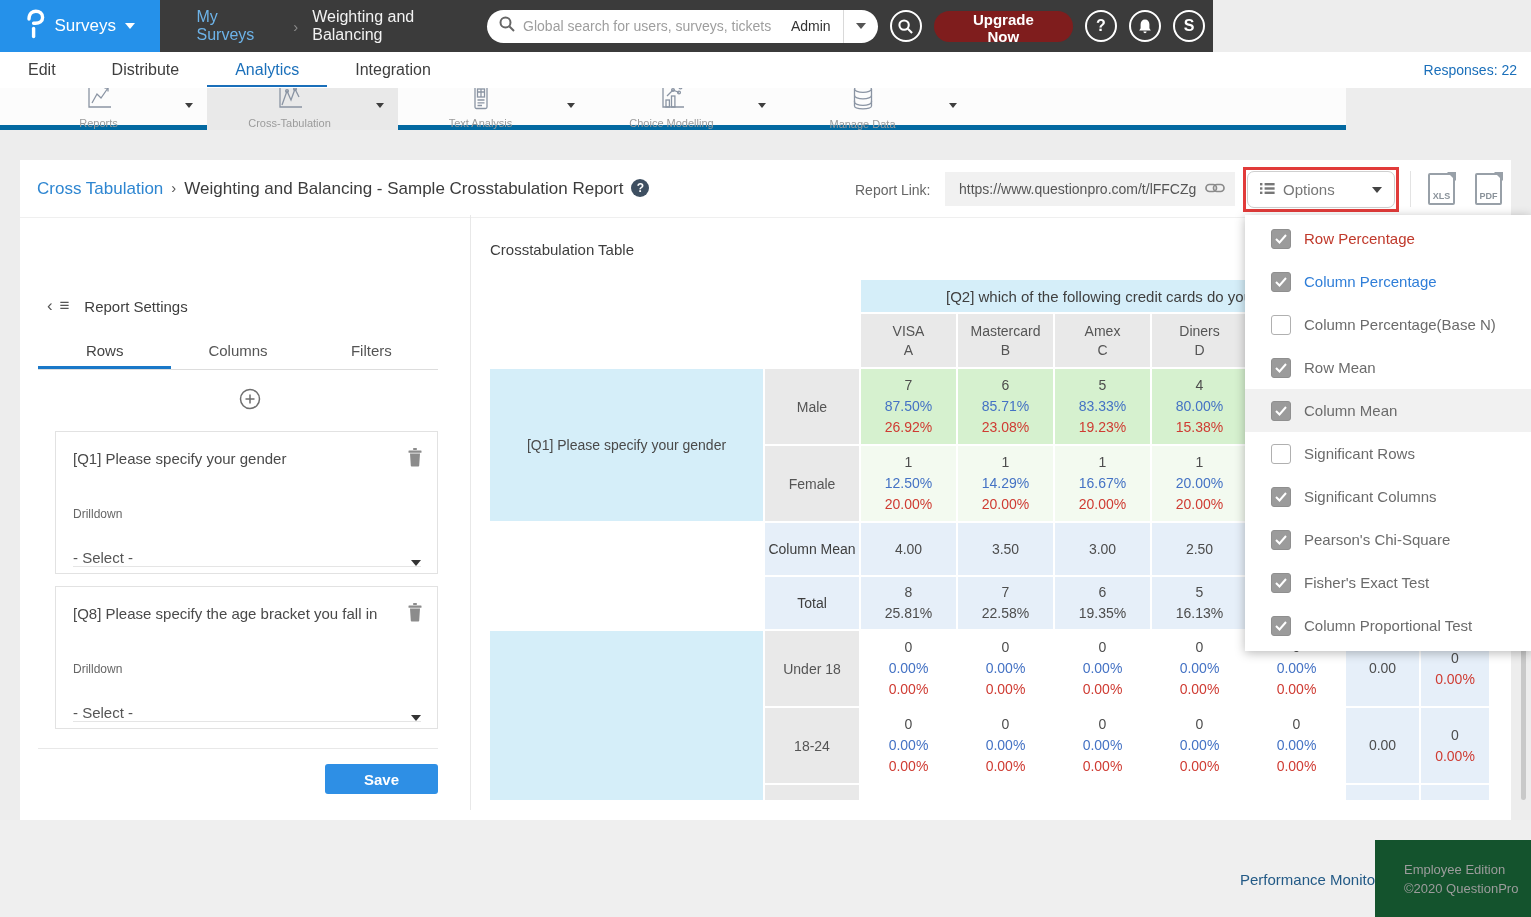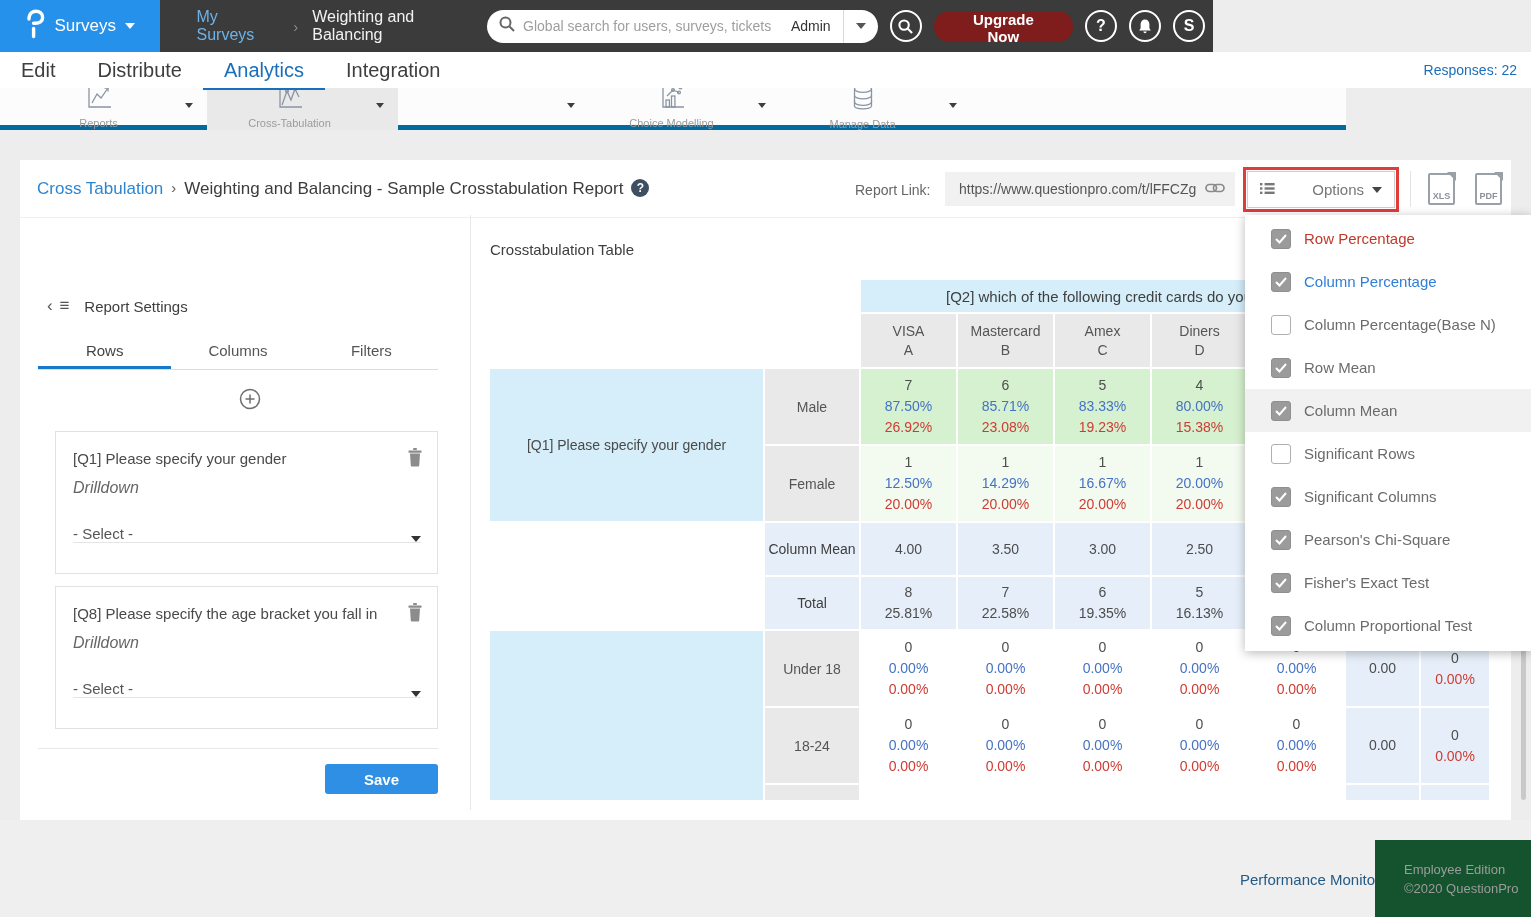--- a/index.html
+++ b/index.html
@@ -26,21 +26,21 @@
   .search-pill input { border:none; outline:none; flex:1; font-size:14px; color:#444; padding:0 8px; font-family:"Liberation Sans",sans-serif; background:transparent; }
   .search-pill input::placeholder { color:#9e9e9e; }
   .search-scope { font-size:14px; color:#333; padding-right:12px; cursor:pointer; }
   .scope-split { width:1px; height:33px; background:#d9d9d9; }
   .scope-caret { width:34px; height:33px; display:flex; align-items:center; justify-content:center; cursor:pointer; }
   .scope-caret i { width:0; height:0; border-left:5px solid transparent; border-right:5px solid transparent; border-top:6px solid #555; }
   .circle-btn { width:32px; height:32px; border:2px solid #fff; border-radius:50%; display:flex; align-items:center; justify-content:center; color:#fff; font-size:16px; font-weight:bold; cursor:pointer; flex:0 0 auto; background:transparent; }
   .upgrade-btn { height:31px; padding:0 22px; background:#7f1d1d; border:none; border-radius:16px; color:#fff; font-size:15px; font-weight:bold; cursor:pointer; font-family:"Liberation Sans",sans-serif; }
   
   .navrow { position:absolute; top:52px; left:0; width:1531px; height:36px; background:#fff; display:flex; align-items:center; z-index:19; }
-  .navrow .tab { font-size:20px; color:#3e3e3e; padding:8px 21px; cursor:pointer; }
+  .navrow .tab { font-size:16px; color:#3e3e3e; padding:8px 28px; cursor:pointer; }
   .navrow .tab.active { color:#1a6fba; border-bottom:2px solid #1a6fba; padding-bottom:6px; }
   .navrow .responses { margin-left:auto; padding-right:14px; color:#1a6fba; font-size:14px; }
   
   .toolbar { position:absolute; top:80px; left:0; width:1346px; height:50px; background:#fcfcfc; border-bottom:5px solid #0369a1; z-index:18; }
   .tool-group { position:absolute; top:0; width:191px; height:50px; cursor:pointer; }
   .tool-group.selected { background:#e9e9e9; }
   .tool-inner { position:absolute; left:0; right:26px; top:4px; display:flex; flex-direction:column; align-items:center; gap:3px; }
   .tool-label { font-size:11px; color:#9b9b9b; }
   .tool-caret { position:absolute; right:14px; top:23px; width:0; height:0; border-left:4px solid transparent; border-right:4px solid transparent; border-top:5px solid #3e3e3e; }
   
@@ -48,42 +48,42 @@
   .card-header { position:absolute; top:0; left:0; right:0; height:58px; border-bottom:1px solid #efefef; }
   .crumb2 { position:absolute; left:17px; top:19px; display:flex; gap:8px; font-size:17px; }
   .crumb2 .lnk { color:#2e86d1; cursor:pointer; }
   .crumb2 .sep { color:#555; font-size:15px; }
   .crumb2 .ttl { color:#3c3c3c; }
   .help-circle { width:18px; height:18px; border-radius:50%; background:#3e4f61; color:#fff; font-size:12px; font-weight:bold; display:flex; align-items:center; justify-content:center; cursor:pointer; }
   .rl-label { position:absolute; left:835px; top:22px; font-size:14px; color:#666; }
   .rl-input { position:absolute; left:925px; top:12px; width:290px; height:34px; background:#f1f1f1; display:flex; align-items:center; font-size:14px; color:#555; padding:0 10px 0 14px; cursor:text; }
   .rl-input .url { flex:1; white-space:nowrap; overflow:hidden; }
   .red-box { position:absolute; left:1223px; top:7px; width:156px; height:45px; border:3px solid #e13b3a; z-index:8; pointer-events:none; }
-  .options-btn { position:absolute; left:1227px; top:11px; width:148px; height:37px; background:#fff; border:1px solid #cfcfcf; border-radius:0; display:flex; align-items:center; gap:8px; padding:0 12px; cursor:pointer;text-align:right; }
+  .options-btn { position:absolute; left:1227px; top:11px; width:148px; height:37px; background:#fff; border:1px solid #cfcfcf; border-radius:7px; display:flex; align-items:center; gap:8px; padding:0 12px; cursor:pointer; }
   .options-btn .olabel { font-size:15px; color:#777; flex:1; }
   .options-btn .ocaret { width:0; height:0; border-left:5px solid transparent; border-right:5px solid transparent; border-top:6px solid #444; }
   .exp-split { position:absolute; left:1390px; top:11px; width:1px; height:36px; background:#e3e3e3; }
   .file-icon { position:absolute; top:13px; width:27px; height:32px; cursor:pointer; }
   .file-icon .body { position:absolute; inset:0; border:2px solid #98a0a8; border-radius:2px; background:#fff; }
   .file-icon .fold { position:absolute; right:-1px; top:-1px; width:0; height:0; border-left:9px solid transparent; border-top:9px solid #98a0a8; }
   .file-icon .flabel { position:absolute; left:0; right:0; bottom:4px; text-align:center; font-size:9px; font-weight:bold; color:#8a929a; }
   
   .lpanel { position:absolute; left:0; top:58px; width:450px; bottom:0; }
   .panel-split { position:absolute; left:450px; top:55px; bottom:10px; width:1px; background:#e8e8e8; }
   .rs-head { position:absolute; left:27px; top:78px; display:flex; align-items:center; gap:14px; font-size:15px; color:#3e3e3e; }
   .rs-icon { color:#555; font-size:17px; letter-spacing:1px; cursor:pointer; }
   .tabs { position:absolute; left:18px; top:116px; width:400px; height:36px; display:flex; border-bottom:1px solid #ddd; }
   .tabs .t { flex:1; text-align:center; font-size:15px; color:#555; padding-top:8px; cursor:pointer; }
   .tabs .t.active { color:#444; border-bottom:3px solid #1a78c8; }
   .q-row { position:absolute; left:42px; top:170px; width:376px; display:flex; align-items:center; gap:16px; font-size:15px; color:#555;flex-direction:column; }
   .q-row .count { margin-left:auto; }
   .qcard { position:absolute; left:35px; width:383px; height:143px; border:1px solid #e2e2e2; background:#fff; padding:18px 16px 0 17px; }
   .qcard .qtitle { font-size:15px; color:#4a4a4a; padding-right:30px; }
   .qcard .trash { position:absolute; right:14px; top:16px; cursor:pointer; }
-  .qcard .drill { font-size:16px; color:#666; margin-top:12px;font-style:italic; }
+  .qcard .drill { font-size:12px; color:#666; margin-top:40px; }
   .qcard .sel { margin-top:14px; height:32px; border-bottom:1px solid #e5e5e5; display:flex; align-items:flex-end; font-size:15px; color:#555; cursor:pointer; }
   .qcard .sel .scaret { margin-left:auto; width:0; height:0; border-left:5px solid transparent; border-right:5px solid transparent; border-top:6px solid #333; }
   .lp-hr { position:absolute; left:18px; top:530px; width:400px; height:1px; background:#e8e8e8; }
   .save-btn { position:absolute; left:305px; top:546px; width:113px; height:30px; background:#2e8fe5; color:#fff; border:none; border-radius:3px; font-size:15px; font-weight:bold; cursor:pointer; font-family:"Liberation Sans",sans-serif; }
   
   .xtab-title { position:absolute; left:470px; top:81px; font-size:15px; color:#3e3e3e; }
   .xtab-wrap { position:absolute; left:468px; top:118px; width:1012px; height:522px; overflow:hidden; }
   table.xtab { border-collapse:separate; border-spacing:2px; table-layout:fixed; }
   table.xtab td { text-align:center; vertical-align:middle; font-size:14px; padding:0; }
   .c-blue  { background:#d5eef9; }
@@ -200,20 +200,31 @@
             <path d="M6 21 L11 7 L15 16 L19 5 L23 13"></path>
             <circle cx="11" cy="7" r="1.4"></circle>
             <circle cx="19" cy="5" r="1.4"></circle>
           </svg>
       </span>
       <span class="tool-label">Cross-Tabulation</span>
     </div>
     <span class="tool-caret"></span>
   </div>
   <div class="tool-group" style="left:398px">
+    <div class="tool-inner">
+      <span>
+        <svg width="28" height="26" viewBox="0 0 28 26" fill="none" stroke="#8a94a3" stroke-width="1.3">
+            <rect x="8" y="1.5" width="12" height="23" rx="1.5"></rect>
+            <rect x="10.5" y="5" width="7" height="8"></rect>
+            <path d="M10.5 8 H17.5 M14 5 V13"></path>
+            <path d="M10.5 16 H17.5 M10.5 18.8 H17.5 M10.5 21.5 H15"></path>
+          </svg>
+      </span>
+      <span class="tool-label">Text Analysis</span>
+    </div>
     <span class="tool-caret"></span>
   </div>
   <div class="tool-group" style="left:589px">
     <div class="tool-inner">
       <span>
         <svg width="28" height="26" viewBox="0 0 28 26" fill="none" stroke="#8a94a3" stroke-width="1.3">
             <path d="M5 2 V23 H26"></path>
             <rect x="8" y="16" width="3.4" height="7"></rect>
             <rect x="13.5" y="12" width="3.4" height="11"></rect>
             <path d="M9 12 L15 6 L21 8.5"></path>

